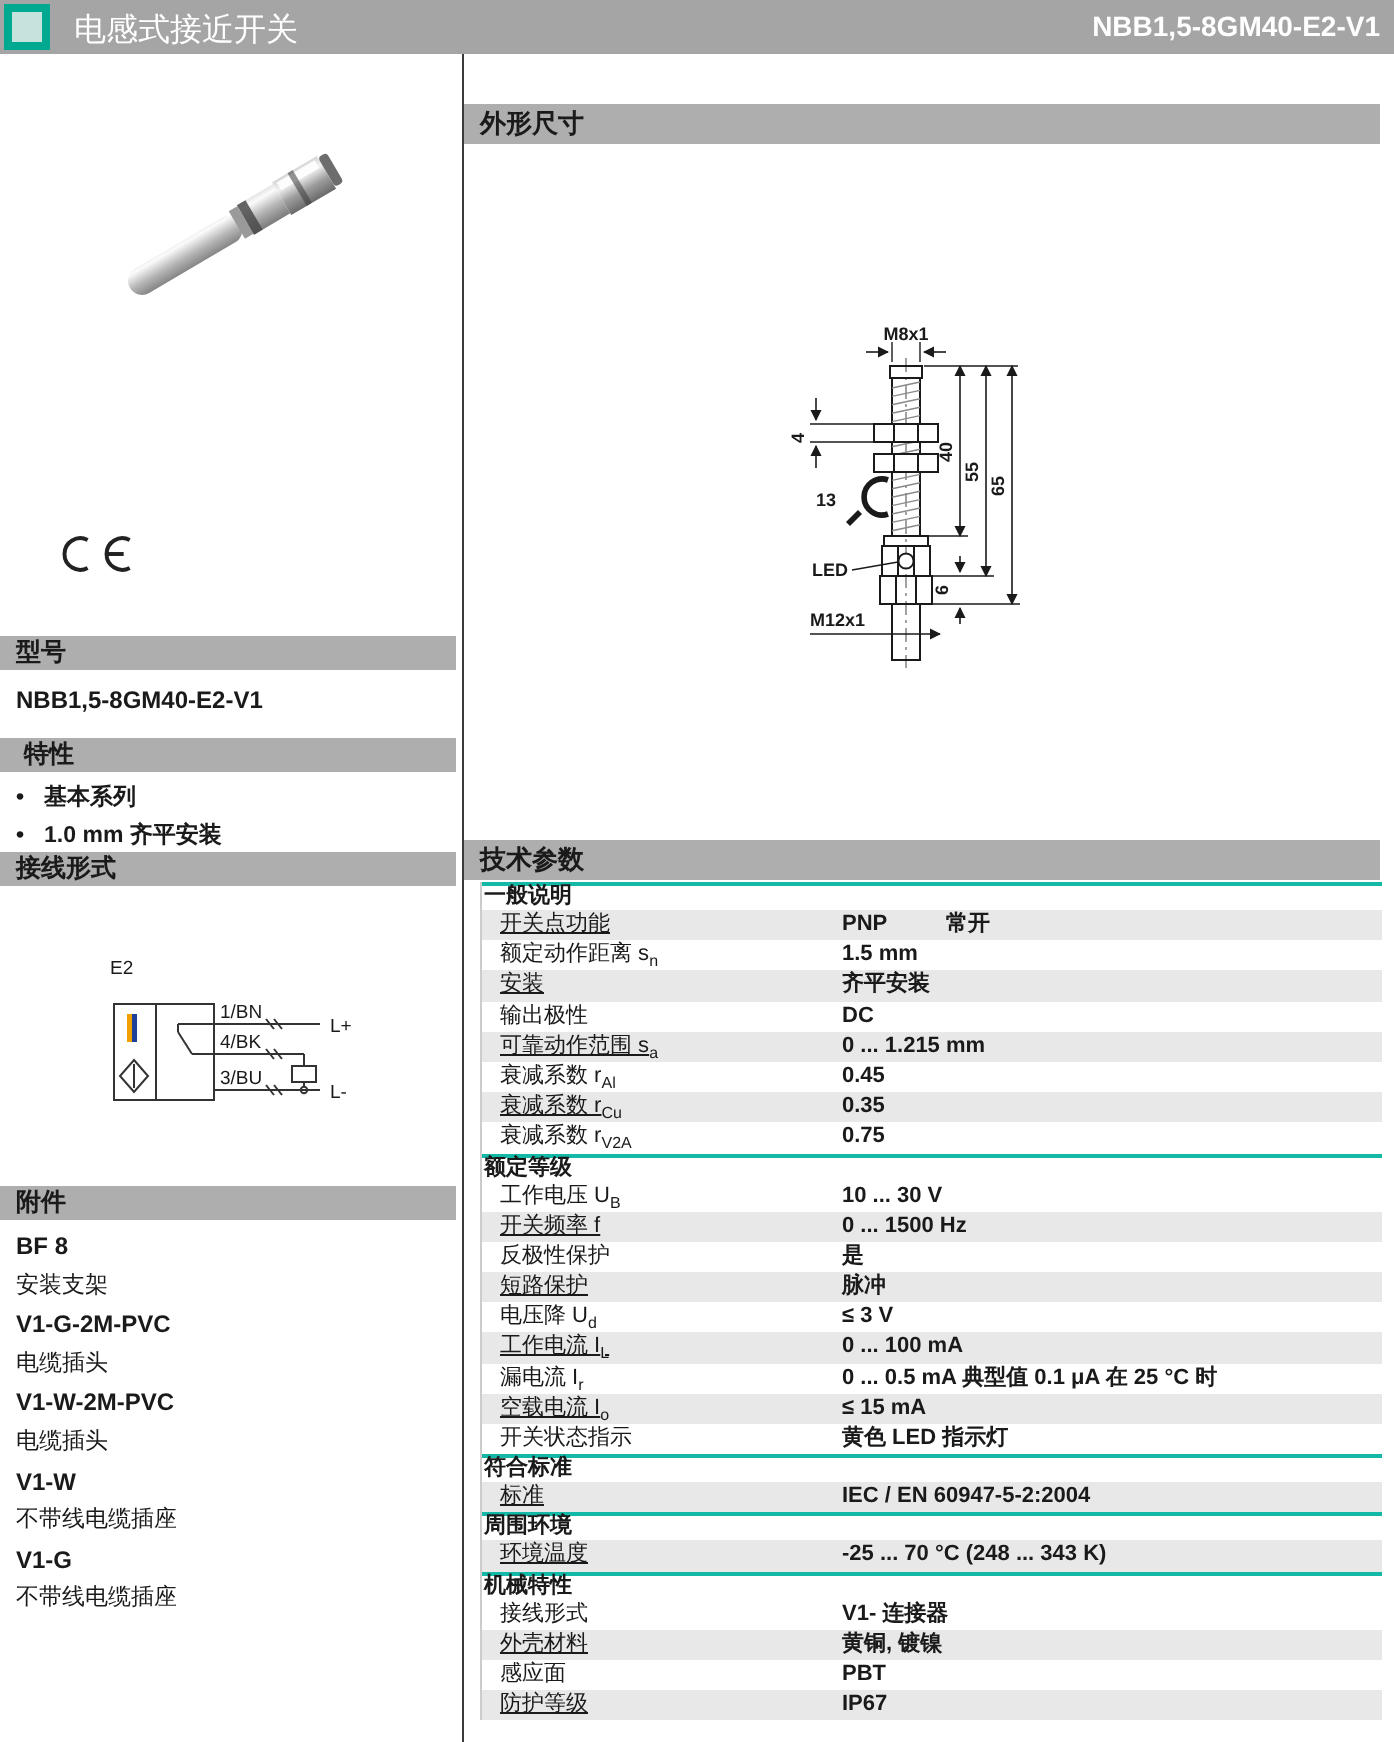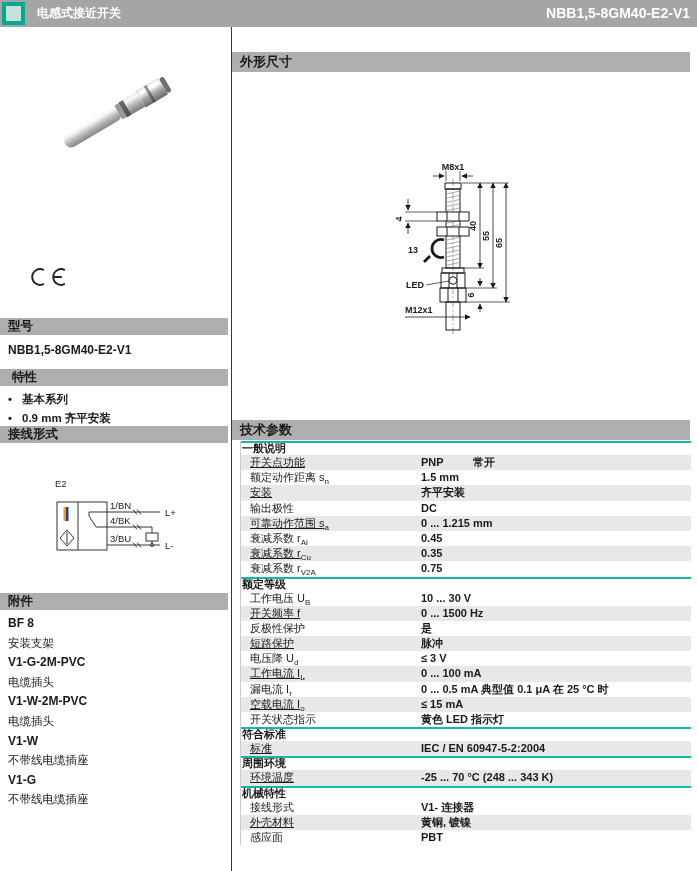--- a/index.html
+++ b/index.html
@@ -2,21 +2,21 @@
 <html><head>
 <meta charset="utf-8">
 <style>
   html,body{margin:0;padding:0;background:#fff;}
   .page{position:relative;width:697px;height:871px;background:#fff;overflow:hidden;
         font-family:"Liberation Sans","DejaVu Sans",sans-serif;color:#1a1a1a;}
   
   .topbar{position:absolute;left:0;top:0;width:697px;height:27px;background:#a5a5a5;}
   .cat-icon{position:absolute;left:2px;top:2px;width:23px;height:23px;background:#c5e3dc;
             border:4px solid #00a98f;box-sizing:border-box;}
-  .topbar-title{position:absolute;left:37px;top:5px;font-size:12px;font-weight:bold;color:#fff;}
+  .topbar-title{position:absolute;left:37px;top:5px;font-size:16px;font-weight:normal;color:#fff;}
   .topbar-pn{position:absolute;right:7px;top:5px;font-size:14px;font-weight:bold;color:#fff;}
   .vsep{position:absolute;left:231px;top:27px;width:1px;height:844px;background:#3a3a3a;}
   
   .secbar{position:absolute;left:0;width:228px;height:17px;background:#aeaeae;
           font-size:12.5px;font-weight:bold;line-height:17px;padding-left:8px;box-sizing:border-box;}
   .secbar.right{left:232px;width:458px;height:20px;font-size:13px;line-height:20px;}
   
   .model-value{position:absolute;left:8px;top:343px;font-size:12px;font-weight:bold;}
   .features{position:absolute;left:8px;top:390px;font-size:11.5px;font-weight:bold;}
   .feature-item{line-height:18.5px;}
@@ -86,21 +86,21 @@
       <line x1="40" y1="18" x2="53" y2="18"></line>
     </g>
   </svg>
 
   <div class="secbar" style="top:318px;">型号</div>
   <div class="model-value">NBB1,5-8GM40-E2-V1</div>
 
   <div class="secbar" style="top:369px;padding-left:12px;">特性</div>
   <div class="features">
       <div class="feature-item">基本系列</div>
-      <div class="feature-item">0.9 mm 齐平安装</div>
+      <div class="feature-item">1.0 mm 齐平安装</div>
     </div>
 
   <div class="secbar" style="top:426px;">接线形式</div>
   <svg class="abs" style="left:40px;top:470px;" width="180" height="100" viewBox="40 470 180 100">
     <text class="wiretxt" x="55" y="487">E2</text>
     <g fill="none" stroke="#333" stroke-width="1">
       <rect x="57" y="502" width="50" height="48"></rect>
       <line x1="78" y1="502" x2="78" y2="550"></line>
 
       <path d="M67,530 L74,538 L67,546 L60,538 Z"></path>
@@ -262,15 +262,16 @@
       <div class="trow shade"><span class="tlab">空载电流  I<sub>o</sub></span><span class="tval">≤ 15 mA</span></div>
       <div class="trow"><span class="tlab">开关状态指示</span><span class="tval">黄色 LED 指示灯</span></div>
       <div class="tsec">符合标准</div>
       <div class="trow shade"><span class="tlab">标准</span><span class="tval">IEC / EN 60947-5-2:2004</span></div>
       <div class="tsec">周围环境</div>
       <div class="trow shade"><span class="tlab">环境温度</span><span class="tval">-25 ... 70 °C (248 ... 343 K)</span></div>
       <div class="tsec">机械特性</div>
       <div class="trow"><span class="tlab">接线形式</span><span class="tval">V1- 连接器</span></div>
       <div class="trow shade"><span class="tlab">外壳材料</span><span class="tval">黄铜, 镀镍</span></div>
       <div class="trow"><span class="tlab">感应面</span><span class="tval">PBT</span></div>
+      <div class="trow shade"><span class="tlab">防护等级</span><span class="tval">IP67</span></div>
     </div>
 
 </div>
 
 </body></html>

